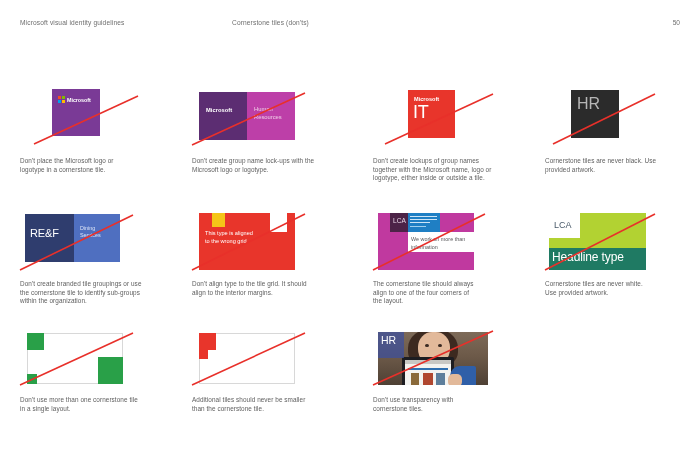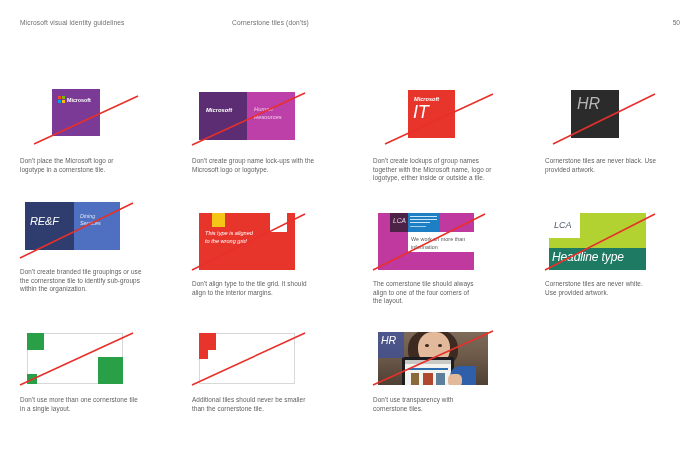--- a/index.html
+++ b/index.html
@@ -34,21 +34,21 @@
   .slash { position: absolute; pointer-events: none; }
   .slash svg { display: block; overflow: visible; }
 
   
   .tile { position: absolute; }
   .ms-logo { position: absolute; display: flex; align-items: center; }
   .ms-grid { width: 7px; height: 7px; display: grid; grid-template-columns: 1fr 1fr; grid-template-rows: 1fr 1fr; gap: .6px; }
   .ms-grid i { display: block; }
   .ms-word { font-size: 5.4px; font-weight: bold; color: #fff; margin-left: 2px; letter-spacing: -.01em; }
 
-  .tile-label { position: absolute; color: #fff; font-style: italic; }
+  .tile-label { position: absolute; color: #fff; }
 
   .photo { position: absolute; overflow: hidden; }
   .ph-bg { position: absolute; inset: 0; }
   .ph-hair { position: absolute; }
   .ph-face { position: absolute; border-radius: 46% 46% 52% 52%; }
   .ph-eye { position: absolute; border-radius: 50%; background: #3a2a22; }
   .ph-tablet { position: absolute; background: #1d1d21; }
   .ph-screen { position: absolute; background: #f3f3f0; }
   .ph-screenbar { position: absolute; }
   .ph-arm { position: absolute; }
@@ -133,21 +133,21 @@
       <div class="slash" style="left:0; top:0;">
         <svg width="150" height="58">
             <line x1="8" y1="55" x2="110" y2="5" stroke="#e8302a" stroke-width="1.6"></line>
           </svg>
       </div>
     </div>
     <div class="caption" style="left:0; top:68px; width:150px;">Cornerstone tiles are never black. Use
 provided artwork.</div>
   </div>
 
-  <div class="cell" style="left:20px; top:200px; width:165px;">
+  <div class="cell" style="left:20px; top:212px; width:165px;">
     <div class="art" style="width:165px; height:60px;">
       <div class="tile" style="left:5px; top:2px; width:49px; height:48px; background:#2f3d6e;">
         <div class="tile-label" style="left:5px; top:13px; font-size:11px; font-weight:300; letter-spacing:-.01em;">RE&amp;F</div>
       </div>
       <div class="tile" style="left:54px; top:2px; width:46px; height:48px; background:#4f6fc0;">
         <div class="tile-label" style="left:6px; top:11px; font-size:5.4px; line-height:7.4px; white-space:pre-line; color:#dce4f7;">Dining
 Services</div>
       </div>
       <div class="slash" style="left:0; top:0;">
         <svg width="165" height="60">

